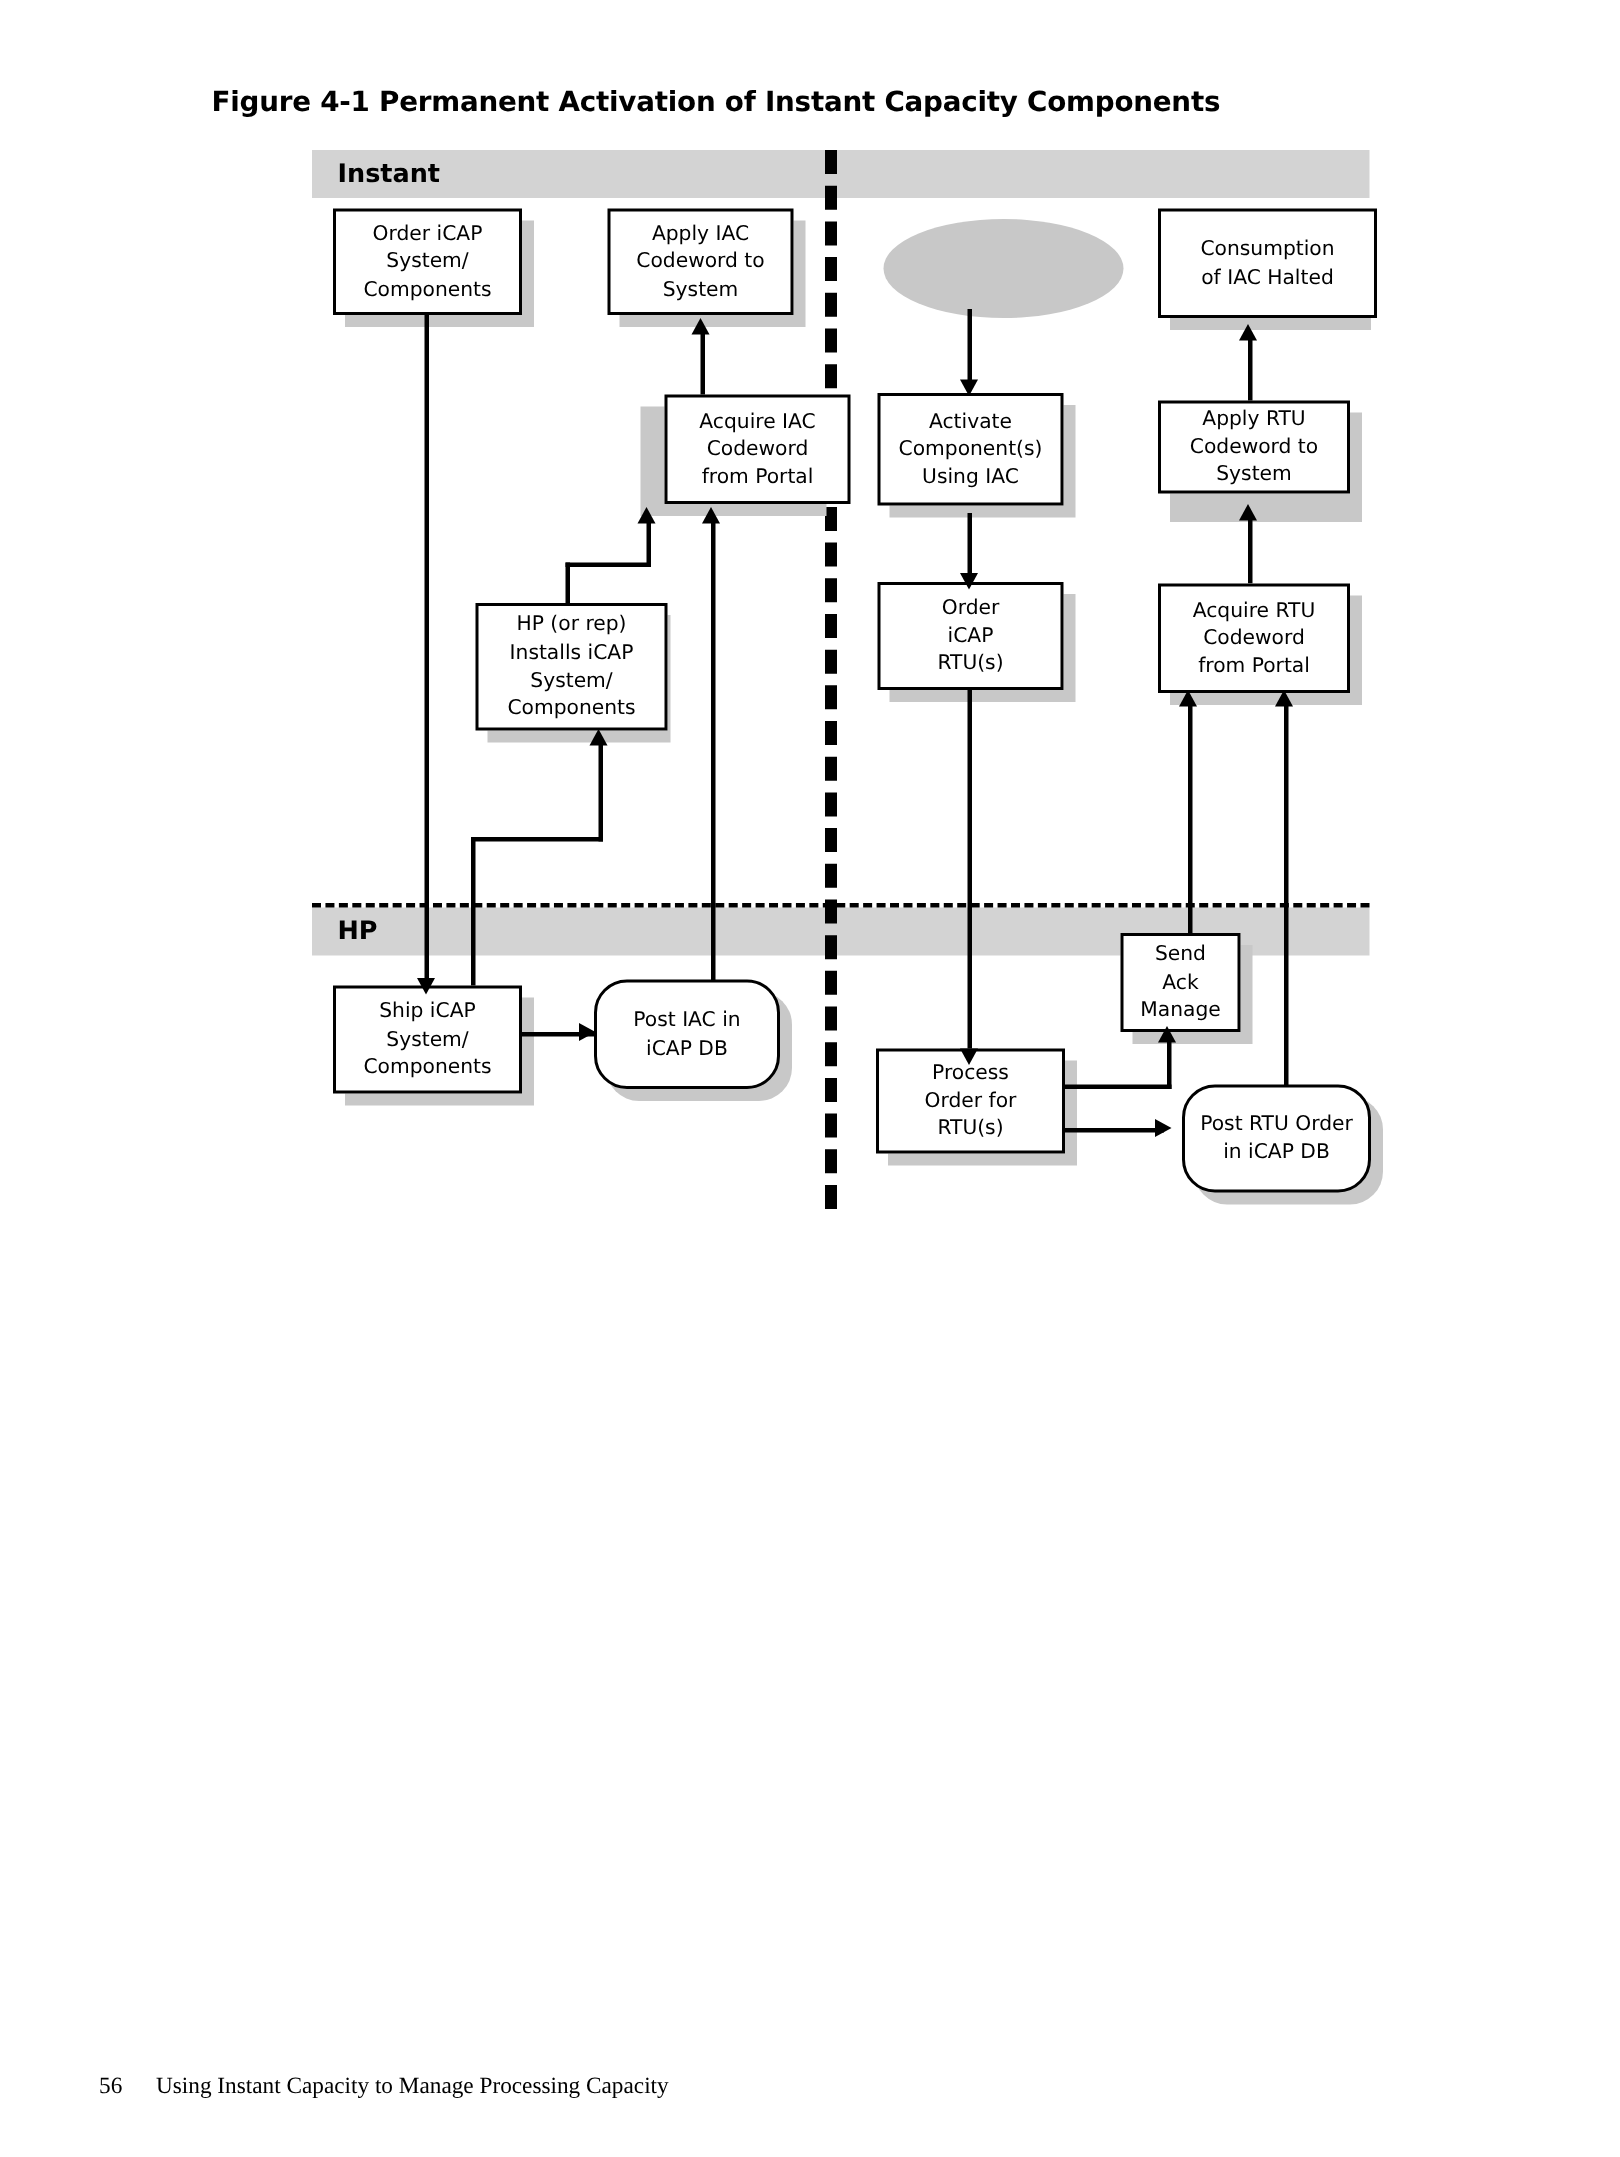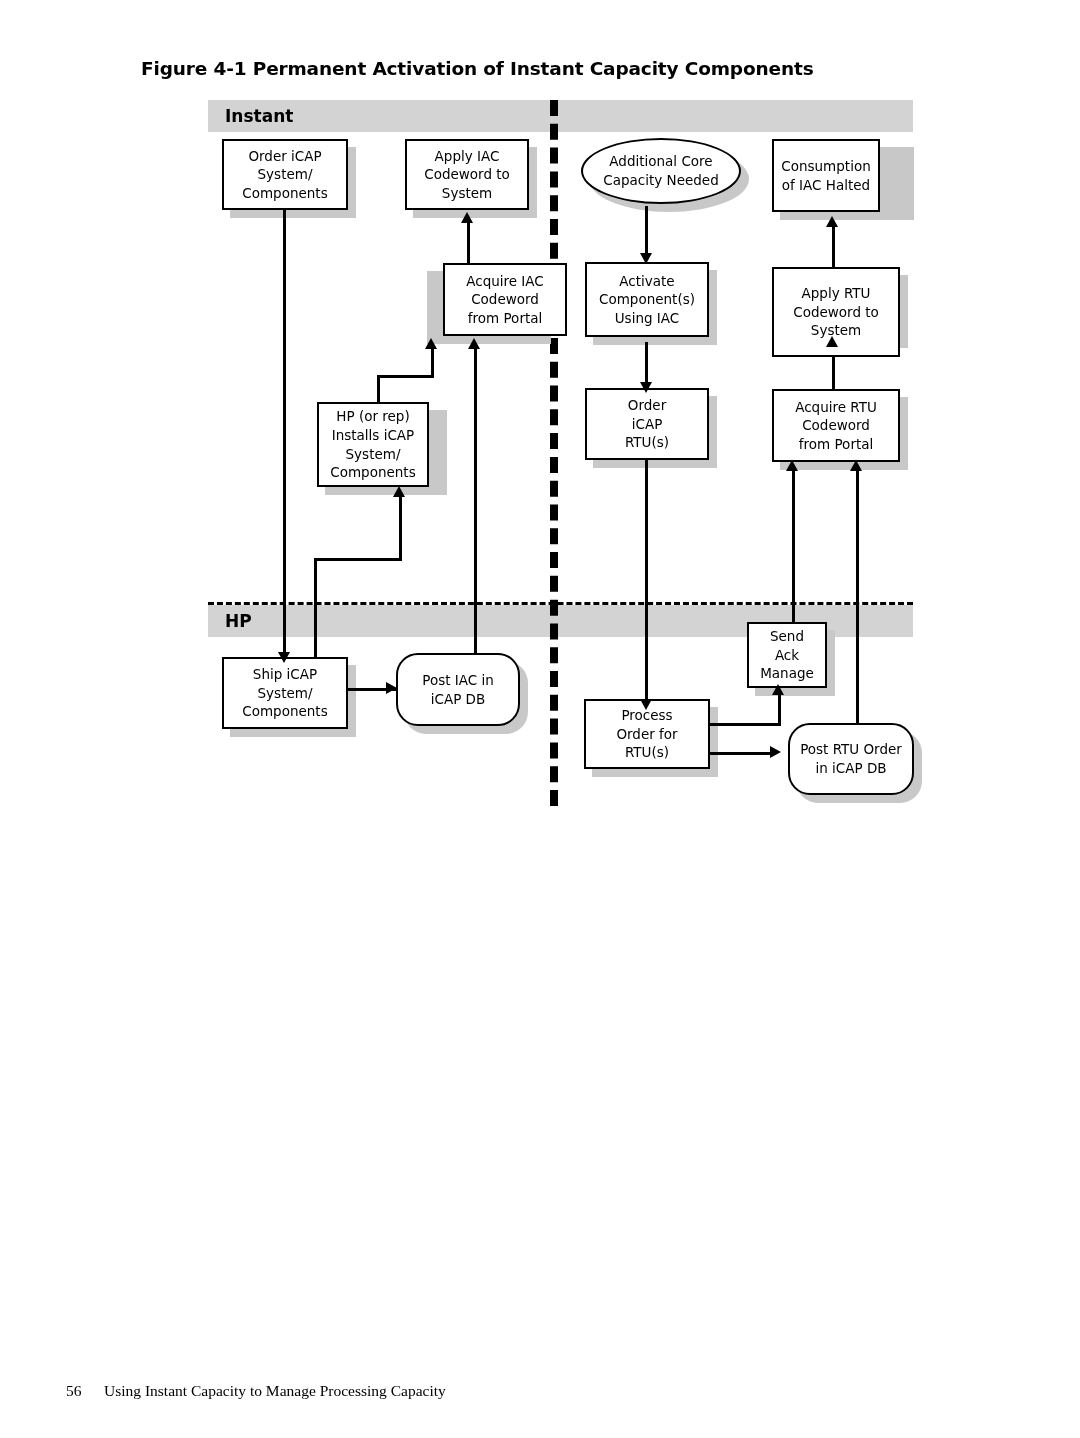--- a/index.html
+++ b/index.html
@@ -233,50 +233,46 @@
 Codeword to
 System</span>
   </div>
 
   <div class="node" style="left:419px; top:263px; width:124px; height:73px;margin-left:24px;">
     <span class="txt">Acquire IAC
 Codeword
 from Portal</span>
   </div>
 
-  <div class="node" style="left:317px; top:402px; width:112px; height:85px;">
+  <div class="node" style="left:317px; top:402px; width:128px; height:85px;">
     <span class="txt">HP (or rep)
 Installs iCAP
 System/
 Components</span>
   </div>
 
-  <div class="node oval" style="left:581px; top:138px; width:160px; height:66px;">
-    <span class="txt">Additional Core
-Capacity Needed</span>
-  </div>
 
   <div class="node" style="left:585px; top:262px; width:124px; height:75px;">
     <span class="txt">Activate
 Component(s)
 Using IAC</span>
   </div>
 
   <div class="node" style="left:585px; top:388px; width:124px; height:72px;">
     <span class="txt">Order
 iCAP
 RTU(s)</span>
   </div>
 
-  <div class="node" style="left:772px; top:139px; width:108px; height:73px;align-items:center;">
+  <div class="node" style="left:772px; top:139px; width:146px; height:73px;align-items:center;">
     <span class="txt">Consumption
 of IAC Halted</span>
   </div>
 
-  <div class="node" style="left:772px; top:267px; width:128px; height:90px;">
+  <div class="node" style="left:772px; top:267px; width:128px; height:62px;">
     <span class="txt">Apply RTU
 Codeword to
 System</span>
   </div>
 
   <div class="node" style="left:772px; top:389px; width:128px; height:73px;">
     <span class="txt">Acquire RTU
 Codeword
 from Portal</span>
   </div>

